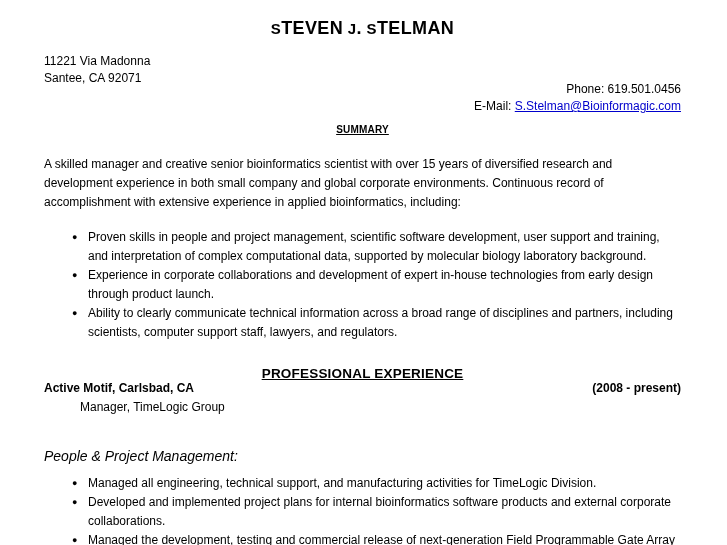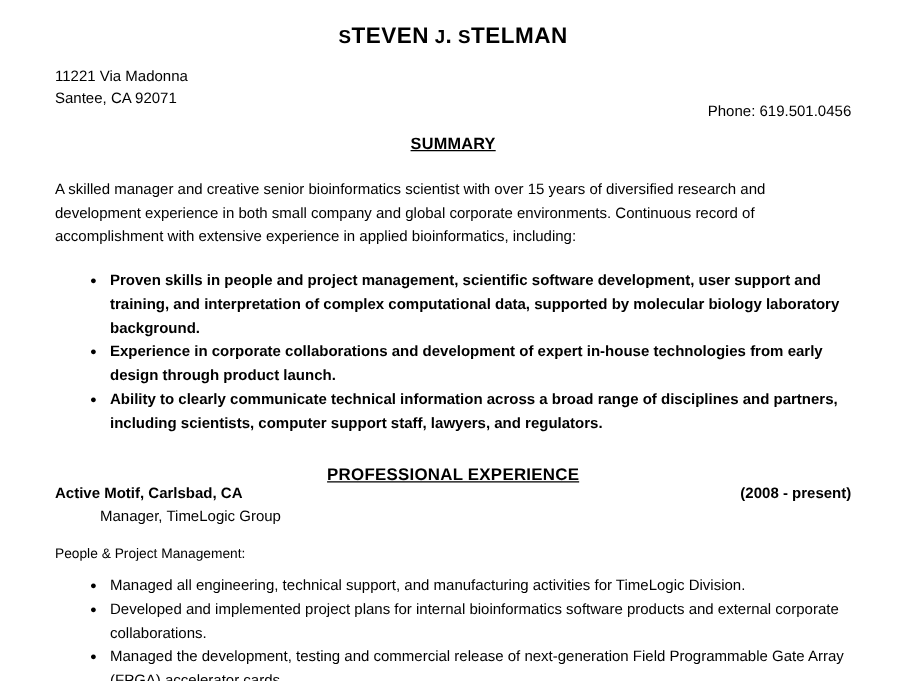--- a/index.html
+++ b/index.html
@@ -41,21 +41,21 @@
   .contact-right {
     text-align: right;
     margin-top: 28px;
   }
   a.email-link {
     color: #0000cc;
     text-decoration: underline;
   }
   .section-heading {
     text-align: center;
-    font-size: 13px;
+    font-size: 10px;
     font-weight: bold;
     text-decoration: underline;
     margin: 9px 0 0 0;
     letter-spacing: 0.2px;
   }
   .summary-para {
     font-size: 12px;
     line-height: 19px;
     margin: 20px 0 16px 0;
     text-align: left;
@@ -64,21 +64,20 @@
     margin: 10px 0 0 0;
     padding-left: 28px;
     list-style: none;
   }
   ul.bullets li {
     font-size: 12px;
     line-height: 19px;
     margin: 0 0 0 0;
     padding-left: 16px;
     position: relative;
-    font-weight: bold;
   }
   ul.bullets li::before {
     content: "\25CF";
     position: absolute;
     left: 0;
     top: -1px;
     font-size: 9px;
     line-height: 20px;
   }
   .section-heading.experience {
@@ -91,23 +90,24 @@
     font-size: 12px;
     font-weight: bold;
     align-items: center;
   }
   .job-subtitle {
     font-size: 12px;
     margin-top: 5px;
     margin-left: 36px;
   }
   .job-category {
-    font-size: 11px;
+    font-size: 14px;
+    font-style: italic;
     font-weight: normal;
-    margin-top: 17px;
+    margin-top: 34px;
   }
   ul.job-bullets {
     margin: 10px 0 0 0;
     padding-left: 28px;
     list-style: none;
   }
   ul.job-bullets li {
     font-size: 12px;
     line-height: 19px;
     padding-left: 16px;
@@ -131,20 +131,23 @@
     <span><span>S</span><span class="small-caps">TEVEN</span> <span>J</span><span class="small-caps">.</span> <span>S</span><span class="small-caps">TELMAN</span></span>
   </div>
 
   <div class="contact-row">
     <div class="contact-left">
       <div>11221 Via Madonna</div>
       <div>Santee, CA 92071</div>
     </div>
     <div class="contact-right">
       <div>Phone: 619.501.0456</div>
+      <div>
+        <span>E-Mail: </span><a class="email-link" href="#">S.Stelman@Bioinformagic.com</a>
+      </div>
     </div>
   </div>
 
   <div class="section-heading">SUMMARY</div>
 
   <p class="summary-para">A skilled manager and creative senior bioinformatics scientist with over 15 years of diversified research and development experience in both small company and global corporate environments. Continuous record of accomplishment with extensive experience in applied bioinformatics, including:</p>
 
   <ul class="bullets">
     <li>Proven skills in people and project management, scientific software development, user support and training, and interpretation of complex computational data, supported by molecular biology laboratory background.</li>
     <li>Experience in corporate collaborations and development of expert in-house technologies from early design through product launch.</li>

